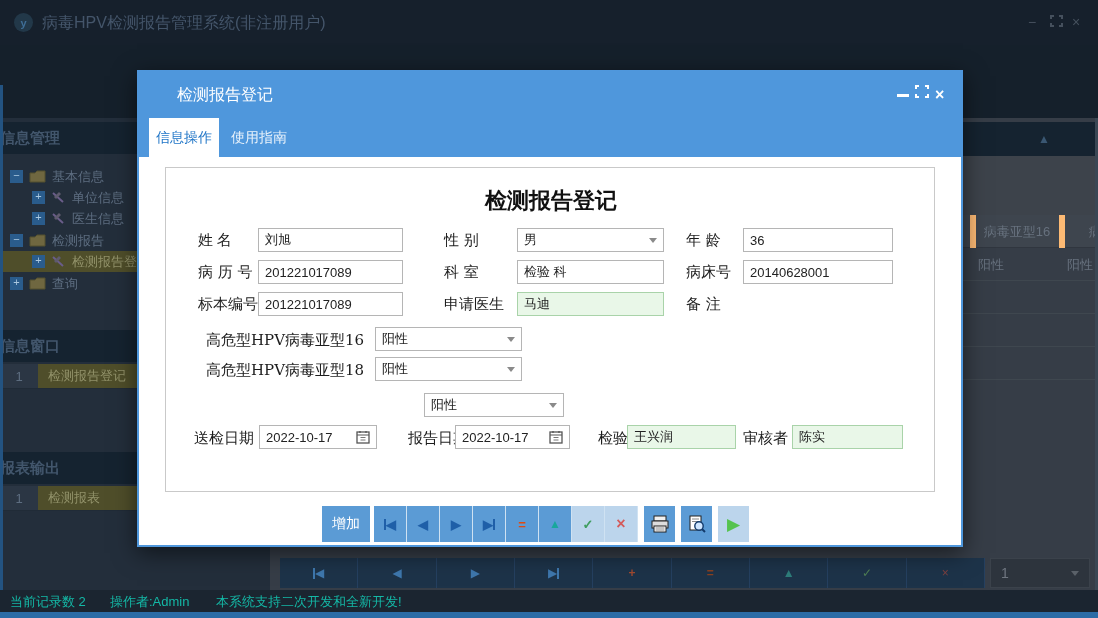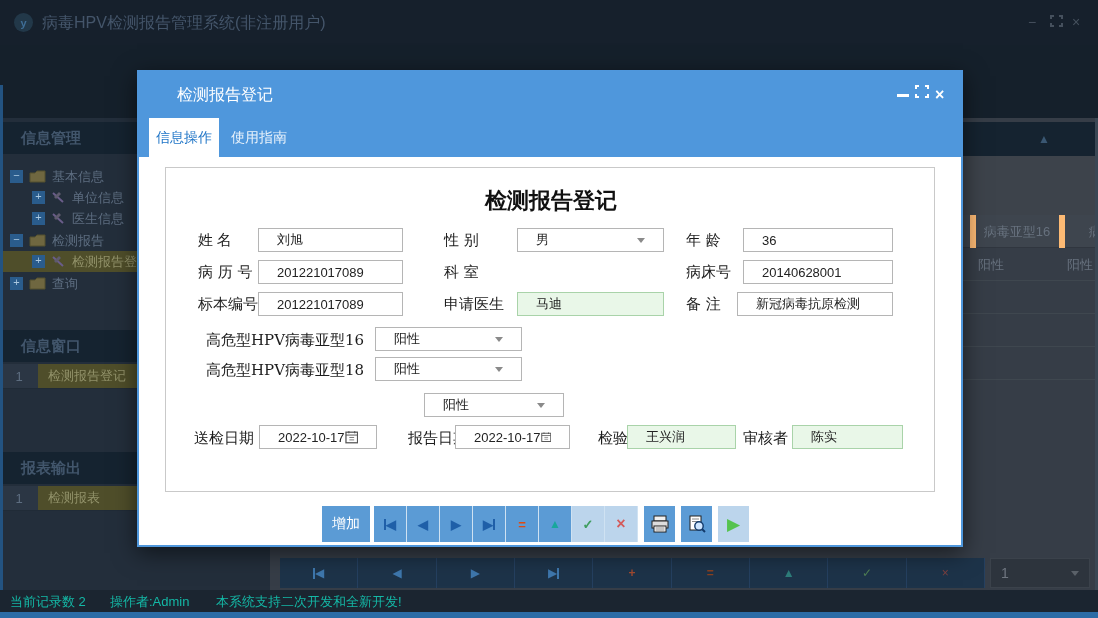--- a/index.html
+++ b/index.html
@@ -25,21 +25,21 @@
      background-size:4px 4px; border:1px solid #3a4a5c;}
   .mi-help { width:15px; height:15px; border-radius:50%; background:#4c4733; color:#2b2a20;
              font-size:11px; font-weight:bold; display:flex;align-items:center;justify-content:center;}
   .toolbar { left:0; top:85px; width:1098px; height:33px; background:#15202b; }
   .tool-btn { top:88px; width:30px; height:27px; background:#1a2734; border:1px solid #273545;
               display:flex; align-items:center; justify-content:center; }
   .sidebar { left:0; top:118px; width:270px; height:472px; background:#232e3b; }
   .side-edge { left:0; top:85px; width:3px; height:527px; background:#235381; }
   .right-edge { left:1095px; top:118px; width:3px; height:494px; background:#3a4754; }
   .panel-head { left:0; width:270px; height:32px; background:#152330; color:#42566c;
-                font-size:15px; font-weight:bold; display:flex; align-items:center; padding-left:21px; }
+                font-size:15px; font-weight:bold; display:flex; align-items:center; padding-left:0; }
   .tree-item { left:0; width:270px; height:21px; display:flex; align-items:center; gap:6px;
                color:#5d6d80; font-size:13px; }
   .tree-sel { background:#4f4e2a; color:#92926a; }
   .expander { width:13px; height:13px; background:#2a5c8c; color:#aac8e0; font-size:11px;
               line-height:11px; text-align:center; flex:0 0 13px; }
   .info-row { left:0; width:270px; height:25px; display:flex; font-size:13px; color:#5d6d80; }
   .info-num { width:38px; background:#2b3644; display:flex; align-items:center; justify-content:center;
               border-bottom:1px solid #202b37; }
   .info-label { flex:1; display:flex; align-items:center; padding-left:10px; border-bottom:1px solid #202b37;}
   .info-label.sel { background:#4f4e2a; color:#92926a; }
@@ -77,21 +77,21 @@
          justify-content:center; font-size:14px; }
   .tab.active { background:#ffffff; color:#2176c7; }
   .tab.inactive { color:#eaf3fb; }
   .modal-body { left:0; top:85px; width:822px; height:388px; background:#ffffff; }
   .form-box { left:26px; top:10px; width:770px; height:325px; border:1px solid #c9c9c9; background:#fff; }
   .form-title { left:0; top:18px; width:770px; text-align:center; font-size:22px; font-weight:bold;
                 color:#111; font-family:"DejaVu Serif","Liberation Serif",serif; }
   .flabel { font-family:"DejaVu Serif","Liberation Serif",serif; font-size:15px; color:#1c1c1c;
             white-space:nowrap; }
   .inp { height:24px; border:1px solid #b5b5b5; background:#fff; font-size:13px; color:#222;
-         display:flex; align-items:center; padding:0 18px; overflow:hidden; white-space:nowrap; }
+         display:flex; align-items:center; padding:0 6px; overflow:hidden; white-space:nowrap; }
   .green { background:#e9f7e8; border-color:#a9d3a9; }
   .sel { justify-content:space-between; }
   .dd-arrow { width:0; height:0; border-left:4px solid transparent; border-right:4px solid transparent;
               border-top:5px solid #8a8a8a; }
   .btn-row { left:183px; top:349px; height:36px; display:flex; align-items:center; }
   .mbtn { height:36px; background:#5b9bd5; display:flex; align-items:center; justify-content:center;
           color:#ffffff; font-size:14px; }
   .navg { width:33px; border-right:1px solid #cfe2f2; color:#1f5fa8; font-size:13px; font-weight:bold; }
   .navg:last-child { border-right:none; }
   .dis { background:#bcd5ec; }
@@ -332,37 +332,37 @@
       <span class="abs flabel" style="left:520px; top:63px;">年 龄</span>
       <div class="abs inp" style="left:577px; top:60px; width:150px;align-items:center;">
           <span>36</span>
         </div>
 
       <span class="abs flabel" style="left:32px; top:95px;">病 历 号</span>
       <div class="abs inp" style="left:92px; top:92px; width:145px;">
           <span>201221017089</span>
         </div>
       <span class="abs flabel" style="left:278px; top:95px;">科 室</span>
+      <div class="abs inp" style="left:351px; top:92px; width:147px;">
+          <span>检验 科</span>
+        </div>
       <span class="abs flabel" style="left:520px; top:95px;">病床号</span>
       <div class="abs inp" style="left:577px; top:92px; width:150px;">
           <span>20140628001</span>
         </div>
 
       <span class="abs flabel" style="left:32px; top:127px;">标本编号</span>
       <div class="abs inp" style="left:92px; top:124px; width:145px;">
           <span>201221017089</span>
         </div>
       <span class="abs flabel" style="left:278px; top:127px;">申请医生</span>
       <div class="abs inp green" style="left:351px; top:124px; width:147px;">
           <span>马迪</span>
         </div>
       <span class="abs flabel" style="left:520px; top:127px;">备 注</span>
-      <div class="abs inp" style="left:571px; top:124px; width:156px;">
-          <span>新冠病毒抗原检测</span>
-        </div>
 
       <span class="abs flabel" style="left:40px; top:163px;">高危型HPV病毒亚型16</span>
       <div class="abs inp sel" style="left:209px; top:159px; width:147px;">
         <span>阳性</span>
           <span class="dd-arrow"></span>
       </div>
       <span class="abs flabel" style="left:40px; top:193px;">高危型HPV病毒亚型18</span>
       <div class="abs inp sel" style="left:209px; top:189px; width:147px;">
         <span>阳性</span>
           <span class="dd-arrow"></span>

